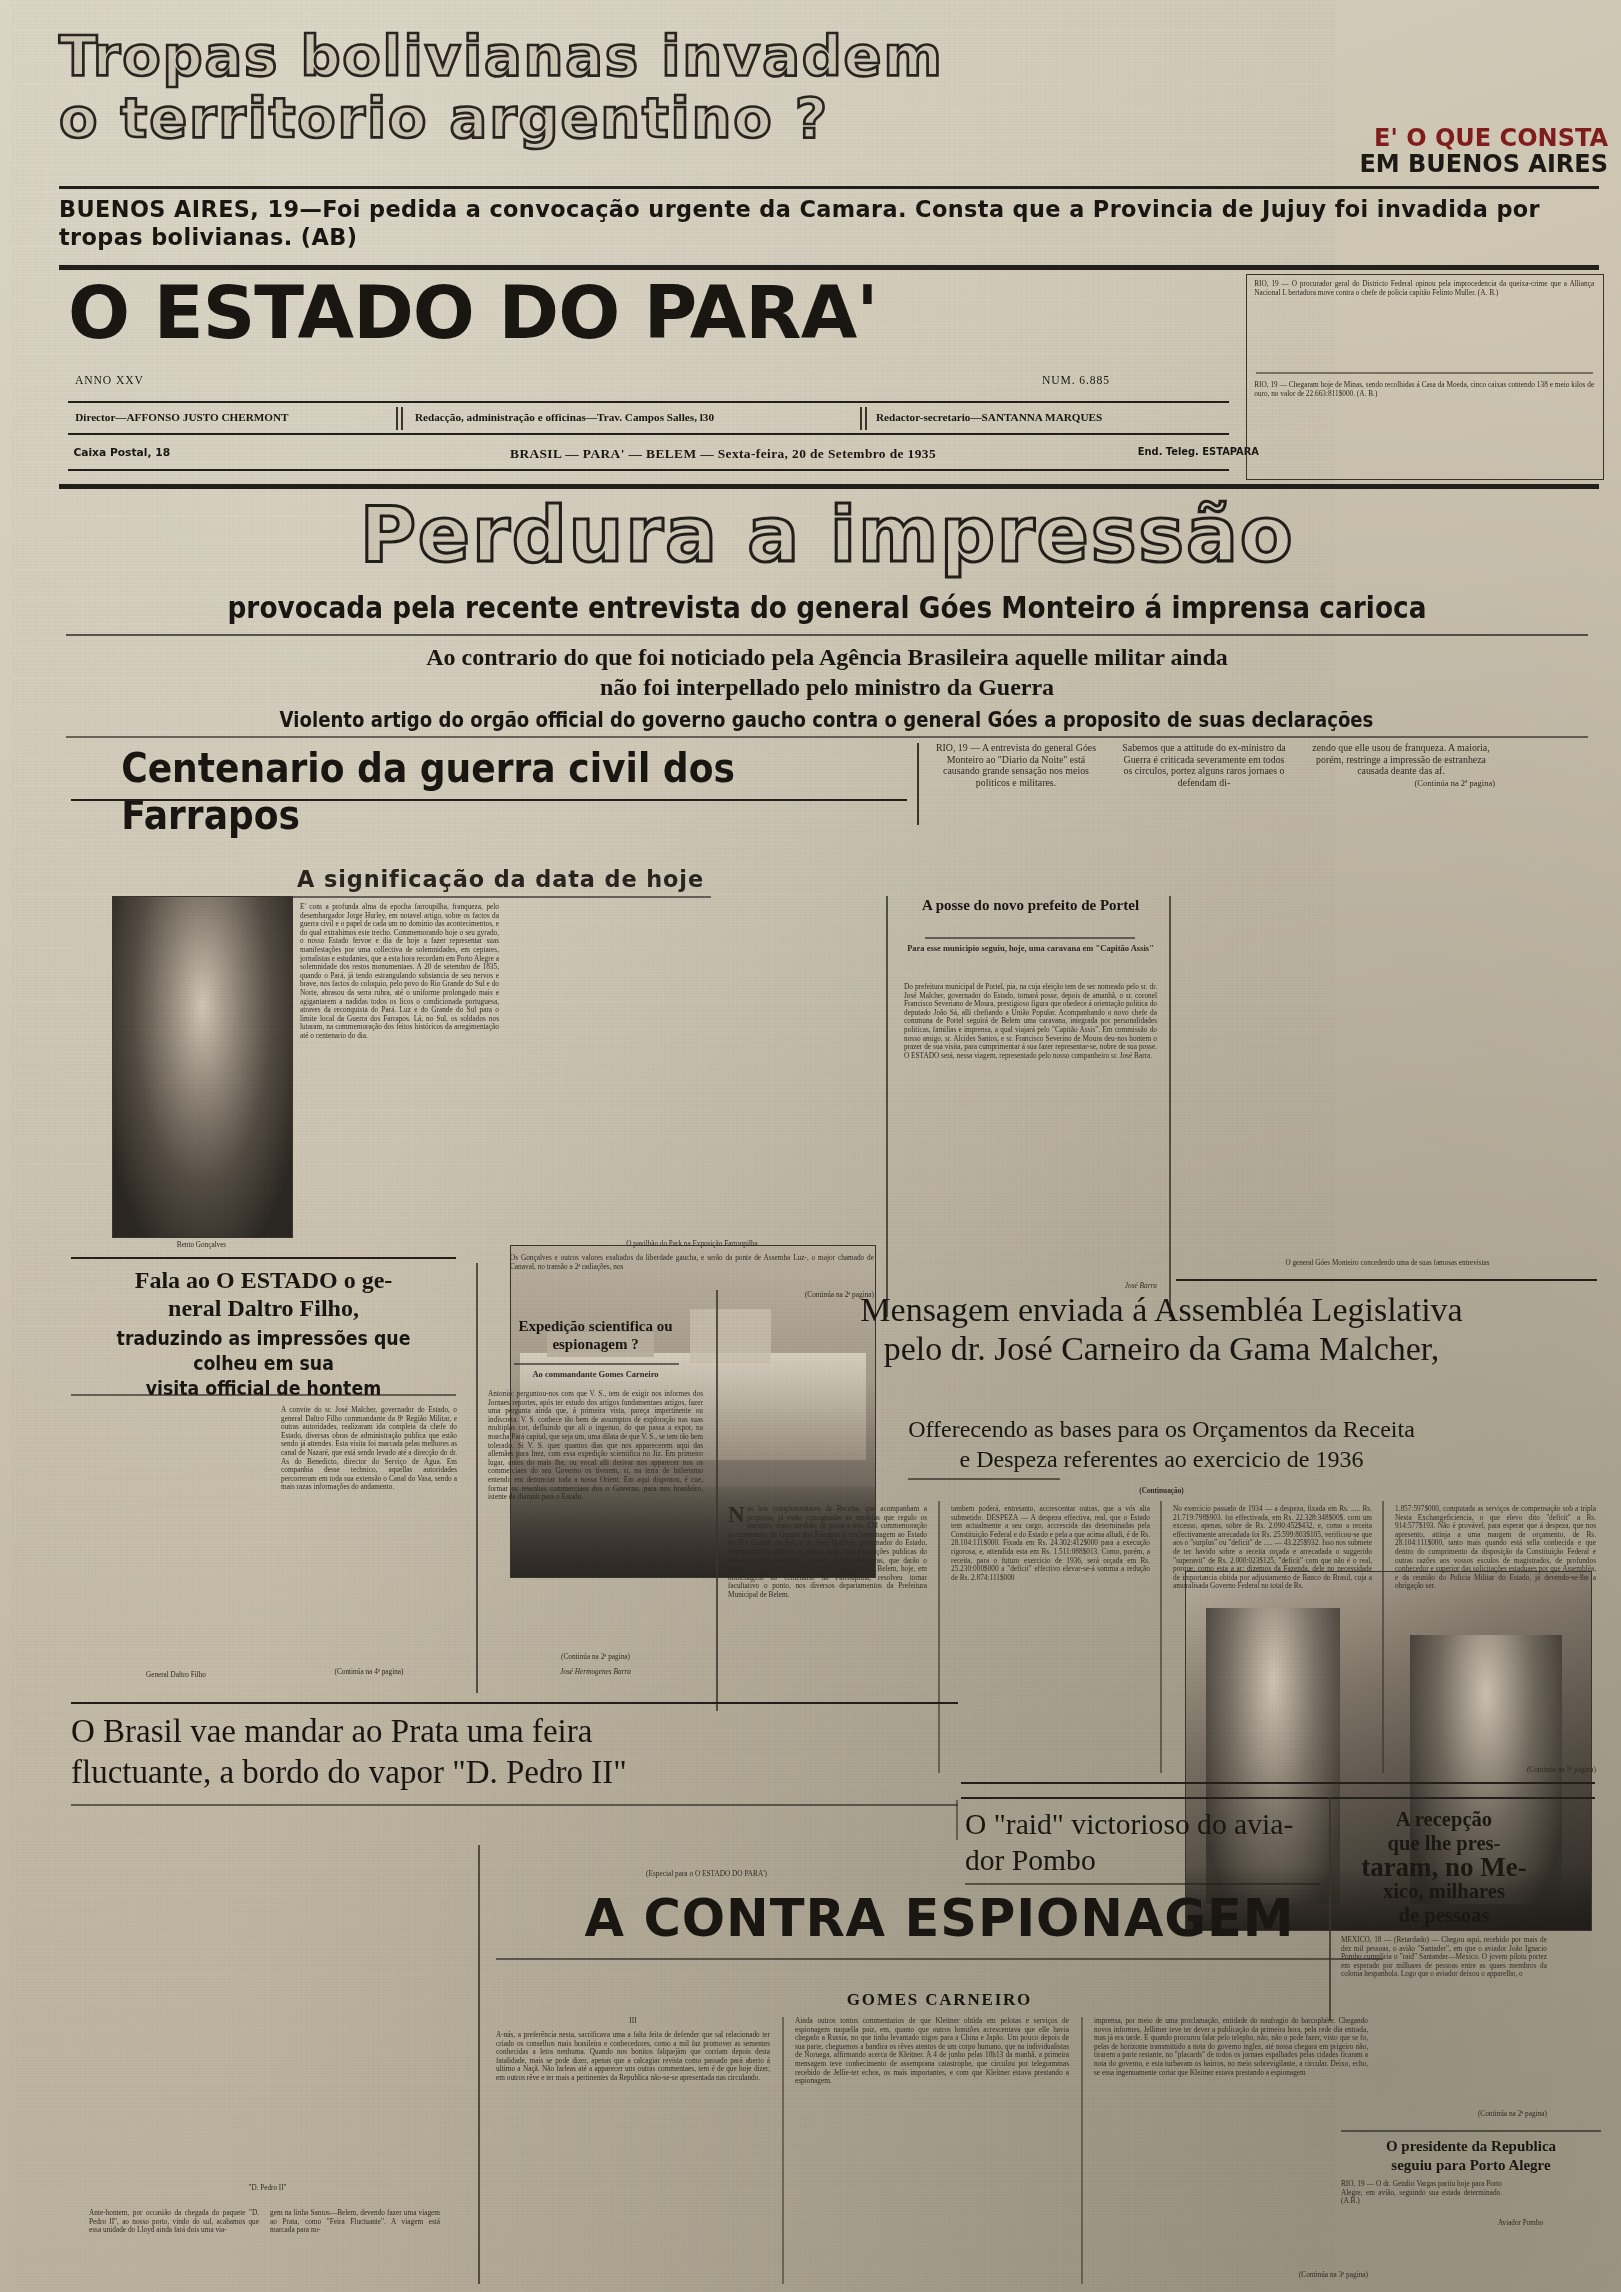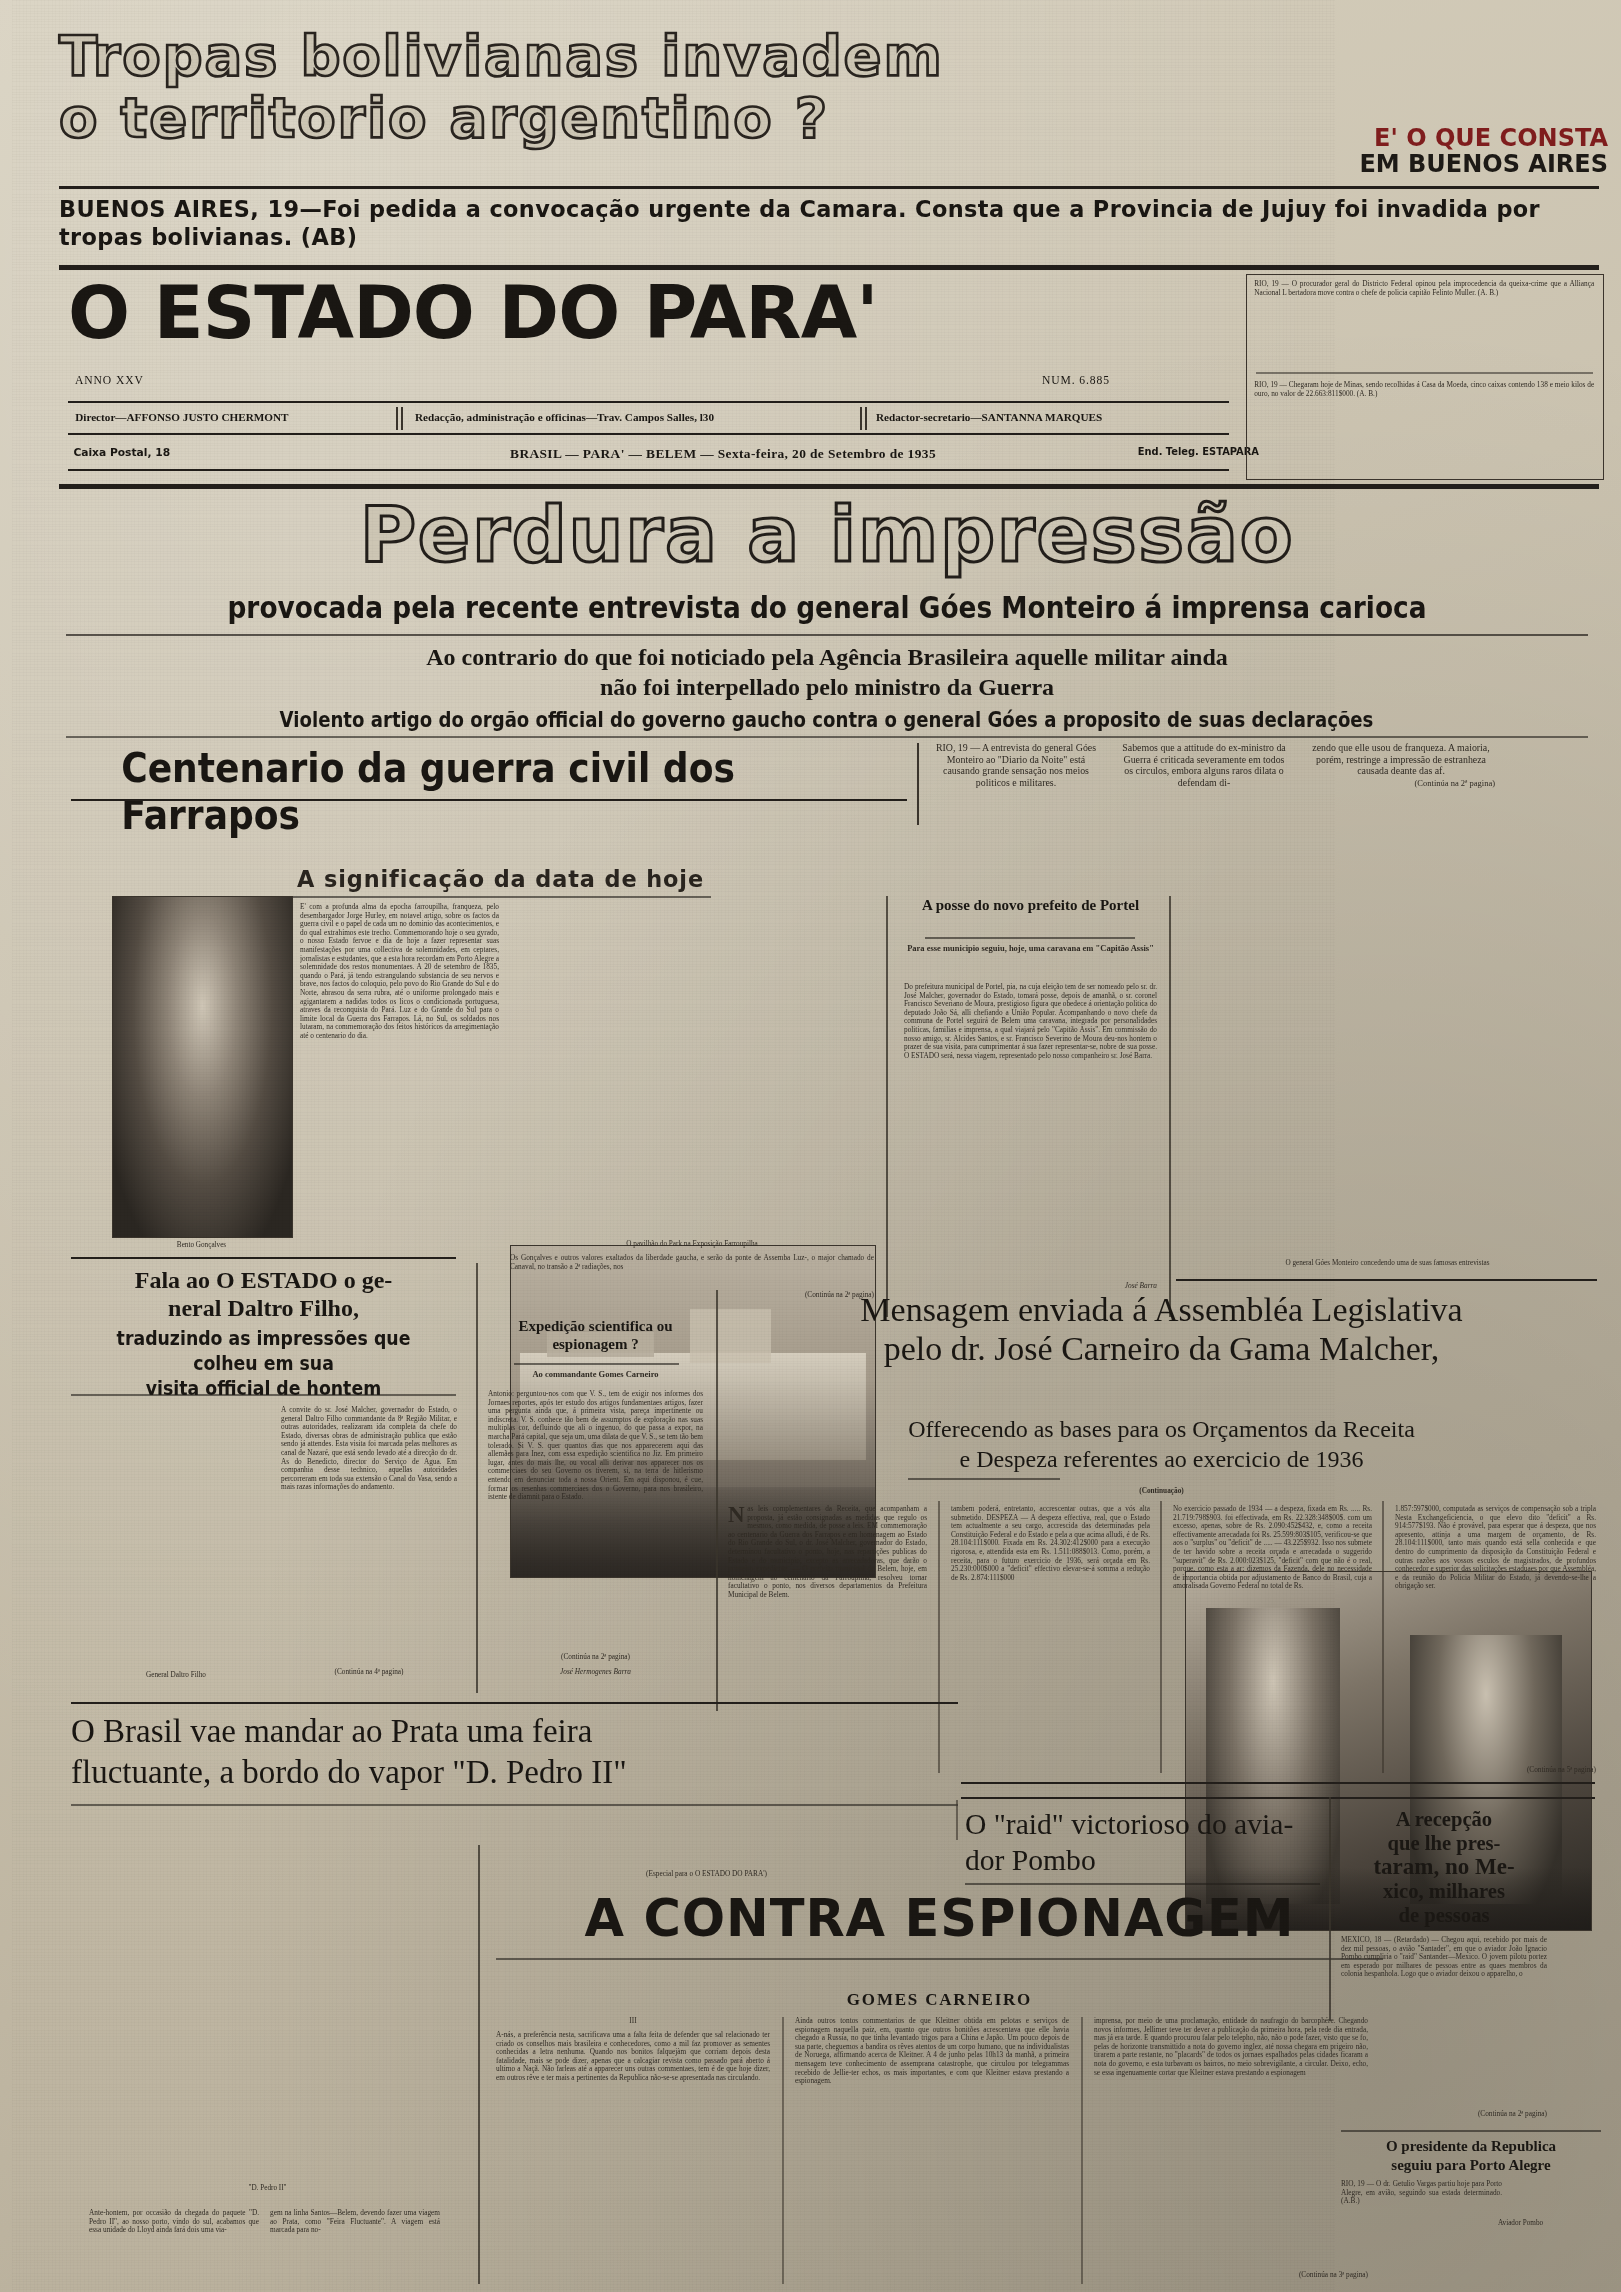--- a/index.html
+++ b/index.html
@@ -171,21 +171,21 @@
   <div class="blk" style="left:59px;top:745px;width:836px;">
     <div class="hl cond" style="font-size:41px;line-height:47px;">Centenario da guerra civil dos Farrapos</div>
   </div>
 
   <div class="blk vr" style="left:905px;top:743px;height:82px;"></div>
 
   <div class="blk" style="left:919px;top:742px;width:170px;">
     <div class="tiny ctr" style="font-size:9.9px;line-height:11.6px;text-align:center;">RIO, 19 — A entrevista do general Góes Monteiro ao "Diario da Noite" está causando grande sensação nos meios politicos e militares.</div>
   </div>
   <div class="blk" style="left:1107px;top:742px;width:170px;">
-    <div class="tiny" style="font-size:9.9px;line-height:11.6px;text-align:center;">Sabemos que a attitude do ex-ministro da Guerra é criticada severamente em todos os circulos, embora alguns raros dilata o defendam di-</div>
+    <div class="tiny" style="font-size:9.9px;line-height:11.6px;text-align:center;">Sabemos que a attitude do ex-ministro da Guerra é criticada severamente em todos os circulos, portez alguns raros jornaes o defendam di-</div>
   </div>
   <div class="blk" style="left:1295px;top:742px;width:188px;">
     <div class="tiny" style="font-size:9.9px;line-height:11.6px;text-align:center;">zendo que elle usou de franqueza. A maioria, porém, restringe a impressão de estranheza causada deante das af.</div>
     <div class="tiny" style="font-size:8.5px;text-align:right;margin-top:2.7px;">(Continúa na 2ª pagina)</div>
   </div>
 
   <div class="blk rule hrthin" style="left:59px;top:799px;width:836px;"></div>
 
   <div class="blk" style="left:278px;top:867px;width:421px;text-align:center;">
     <div class="hl" style="font-size:22.4px;line-height:25px;letter-spacing:0.9px;color:#2a251f;">A significação da data de hoje</div>
@@ -322,21 +322,21 @@
   <div class="blk" style="left:953px;top:1806px;width:355px;">
     <div style="font-size:29.6px;line-height:36px;font-family:'Liberation Serif',serif;">O "raid" victorioso do avia-</div>
     <div style="font-size:29.6px;line-height:36px;font-family:'Liberation Serif',serif;">dor Pombo</div>
   </div>
 
   <div class="blk vr" style="left:1317px;top:1797px;height:224px;opacity:.8;"></div>
 
   <div class="blk" style="left:1329px;top:1807px;width:206px;text-align:center;">
     <div class="hl-serif" style="font-size:20.6px;line-height:24px;">A recepção</div>
     <div class="hl-serif" style="font-size:20.6px;line-height:24px;">que lhe pres-</div>
-    <div class="hl-serif" style="font-size:23px;line-height:24px;">taram, no Me-</div>
+    <div class="hl-serif" style="font-size:27px;line-height:24px;">taram, no Me-</div>
     <div class="hl-serif" style="font-size:20.6px;line-height:24px;">xico, milhares</div>
     <div class="hl-serif" style="font-size:20.6px;line-height:24px;">de pessoas</div>
   </div>
 
   <div class="blk rule hrthin" style="left:953px;top:1883px;width:355px;opacity:.6;"></div>
 
   <div class="blk tiny" style="left:1329px;top:1936px;width:206px;height:170px;overflow:hidden;">MEXICO, 18 — (Retardado) — Chegou aqui, recebido por mais de dez mil pessoas, o avião "Santader", em que o aviador João Ignacio Pombo cumpliria o "raid" Santander—Mexico. O jovem pilotu portez em esperado por milhares de pessoas entre as quaes membros da colonia hespanhola. Logo que o aviador deixou o apparelho, o</div>
   <div class="blk tiny" style="left:1329px;top:2110px;width:206px;text-align:right;">(Continúa na 2ª pagina)</div>
 
   <div class="blk rule hrthin" style="left:1329px;top:2130px;width:260px;opacity:.6;"></div>

